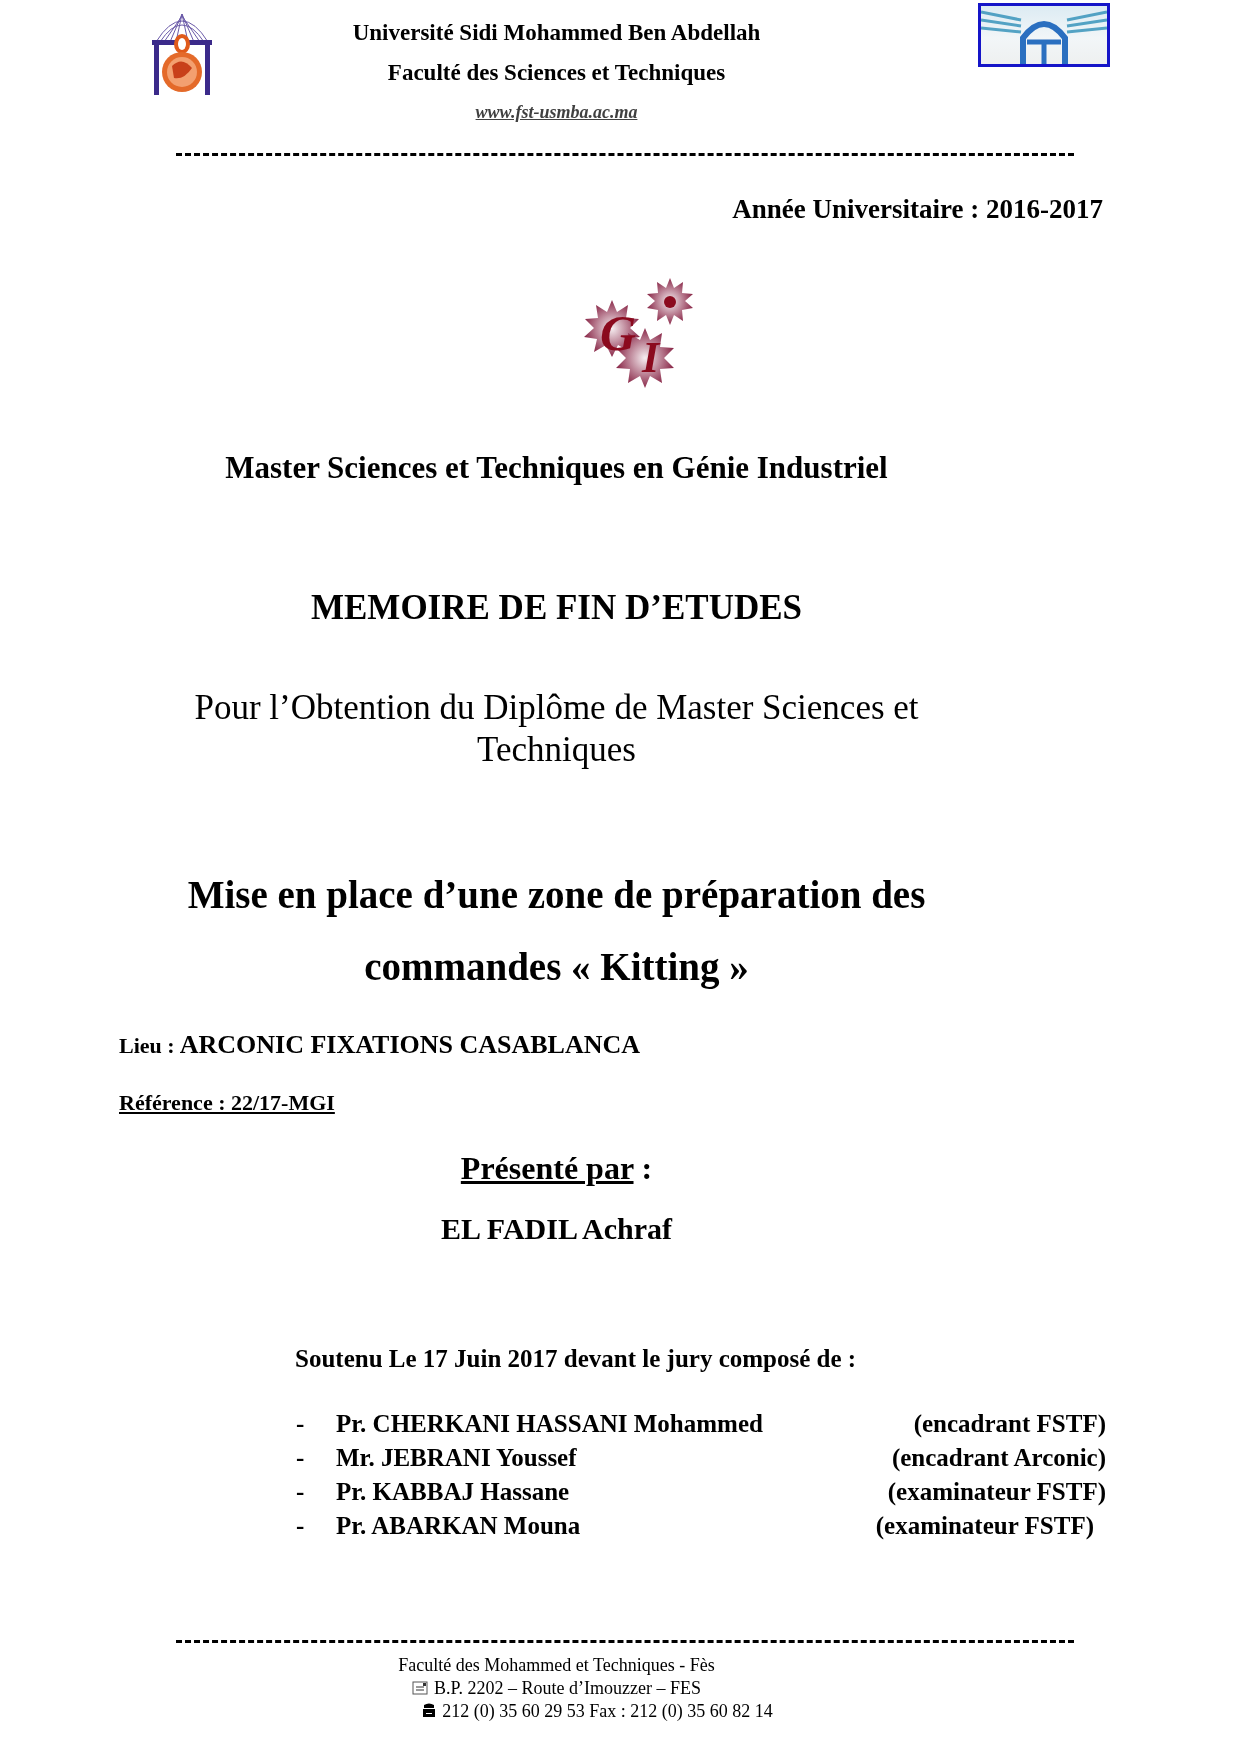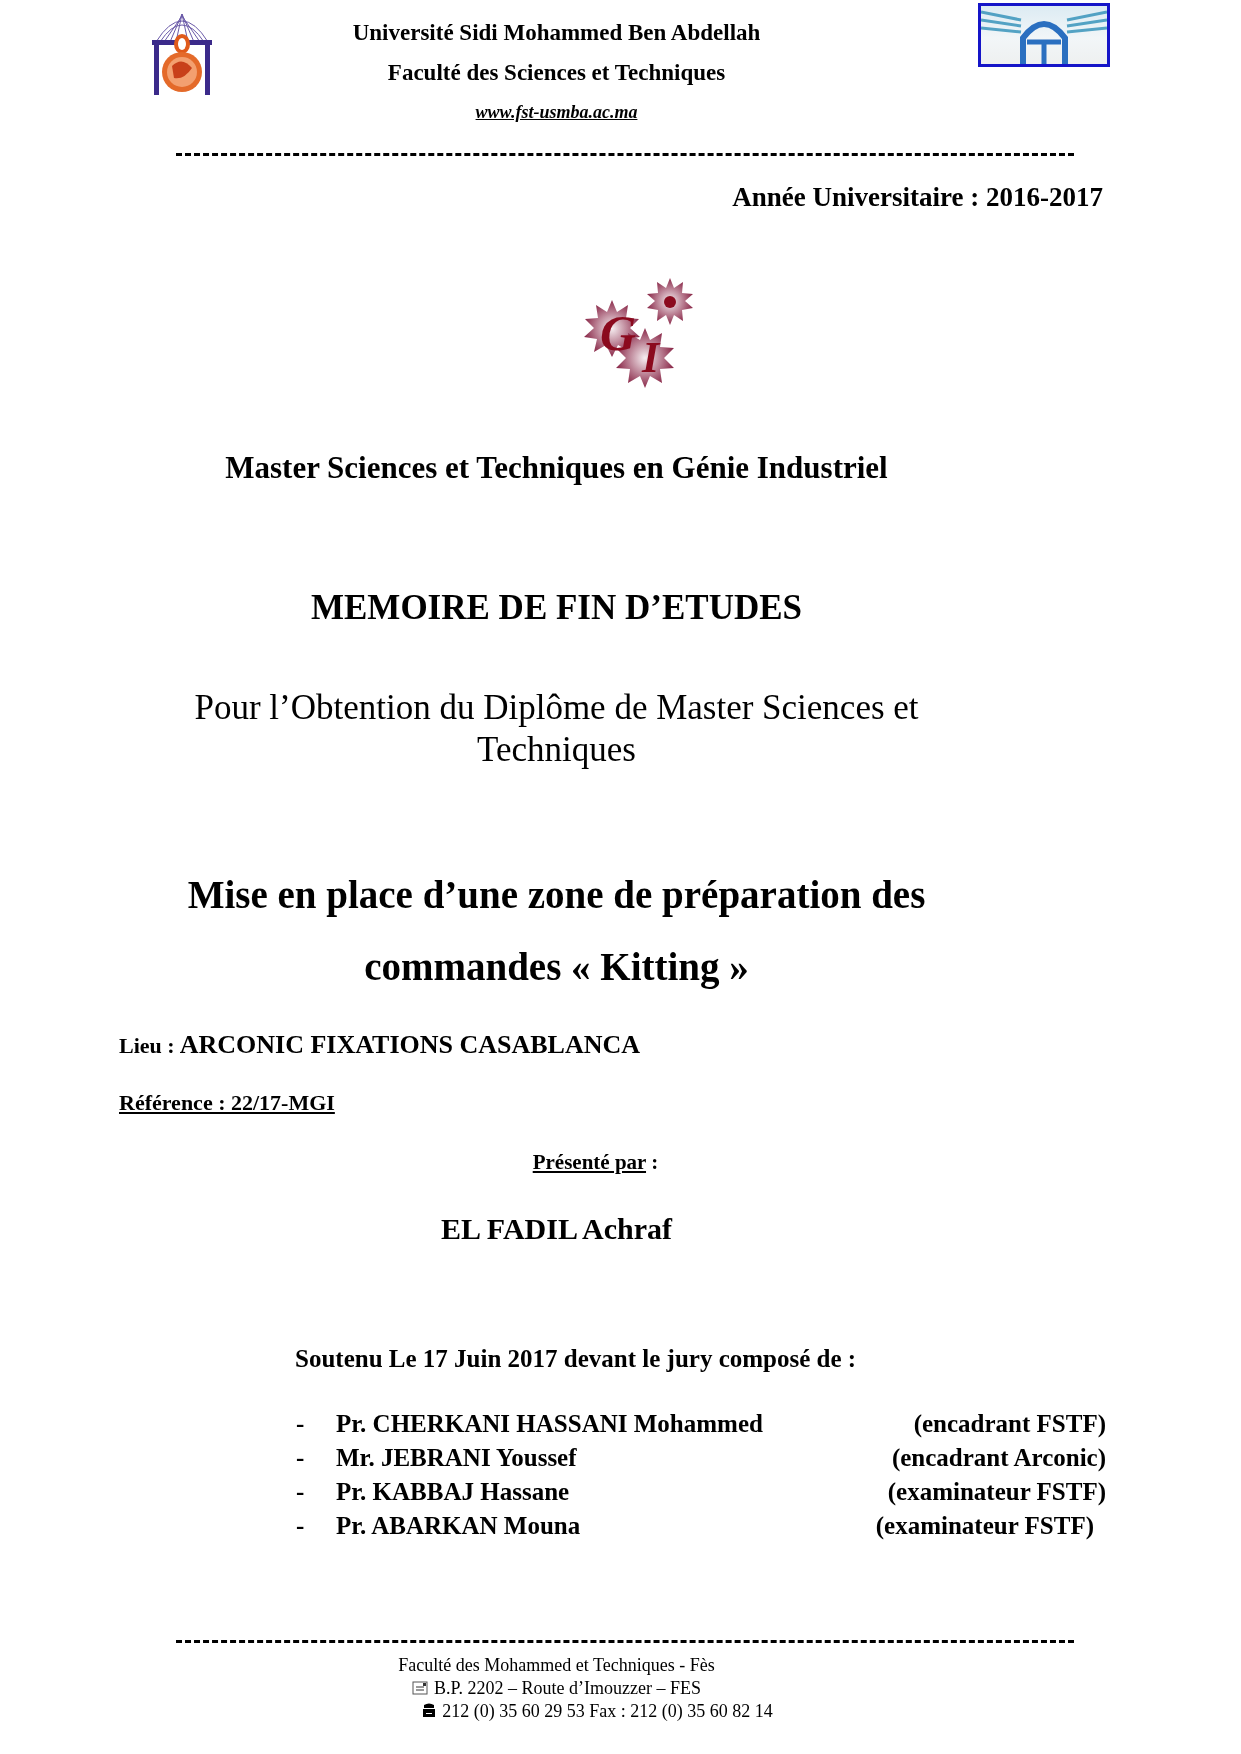--- a/index.html
+++ b/index.html
@@ -11,38 +11,38 @@
 
   
   #logo-usmba { left:148px; top:6px; width:68px; height:92px; }
   #logo-fst { left:978px; top:3px; width:132px; height:64px; border:3px solid #1515c8; box-sizing:border-box;
               background:linear-gradient(180deg,#dcebf3 0%,#f2f6f8 55%,#eef0f0 100%); overflow:hidden; }
   #logo-gi { left:570px; top:272px; width:150px; height:124px; }
 
   .hdr1 { top:20px; font-size:23px; }
   .hdr2 { top:60px; font-size:23px; }
   .url { top:102px; font-size:18px; font-style:italic; font-weight:bold; }
-  .url a { color:#000000; text-decoration:underline; }
+  .url a { color:#404040; text-decoration:underline; }
 
   .dash { left:176px; width:898px; height:0; border-top:3px dashed #000; }
   #dash-top { top:153px; }
   #dash-bottom { top:1640px; }
 
-  .annee { right:138px; top:182px; font-size:27px; }
+  .annee { right:138px; top:194px; font-size:27px; }
   .master { top:450px; font-size:31px; }
   .memoire { top:588px; font-size:35px; }
   .pour1 { top:664px; font-size:35px; font-weight:normal;margin-top:24px; }
   .pour2 { top:730px; font-size:35px; font-weight:normal; }
   .titre1 { top:872px; font-size:39px; }
   .titre2 { top:944px; font-size:39px; }
 
   .lieu { left:119px; top:1030px; font-size:26px; }
   .lieu .lbl { font-size:22px; }
   .ref { left:119px; top:1090px; font-size:22px; text-decoration:underline; }
-  .presente { top:1150px; font-size:21px;padding-left:39px; }
+  .presente { top:1150px; font-size:32px; }
   .presente .u { text-decoration:underline; }
   .auteur { top:1212px; font-size:30px; }
 
   .soutenu { left:295px; top:1345px; font-size:25px; }
   .jury { left:296px; width:810px; font-size:25px; }
   .jury .dash-mark { position:absolute; left:0; }
   .jury .name { position:absolute; left:40px; }
   .jury .role { position:absolute; right:0;text-align:center; }
   #jury-0 { top:1410px; }
   #jury-1 { top:1444px; }

